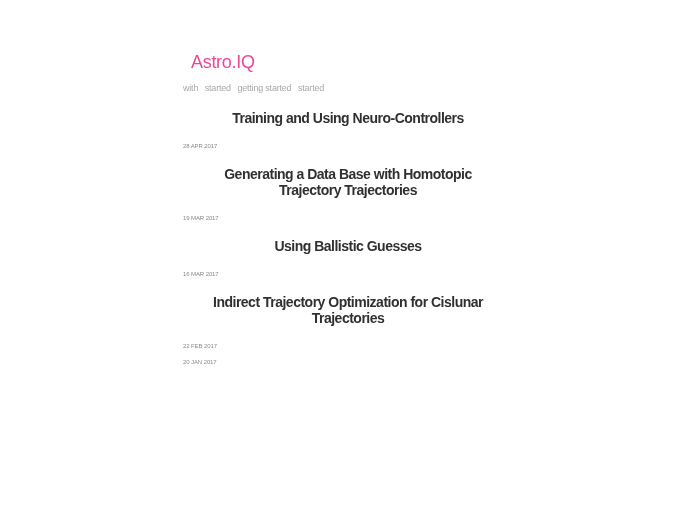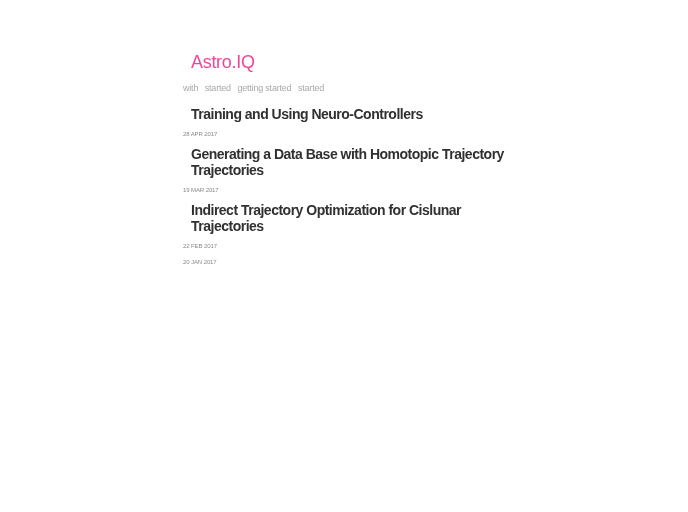--- a/index.html
+++ b/index.html
@@ -47,23 +47,24 @@
     }
     .post {
       margin-bottom: 8px;
     }
     .post-title {
       font-size: 14px;
       font-weight: bold;
       color: #303030;
       line-height: 16px;
       letter-spacing: -0.5px;
-      margin: 8px;
+      margin: 16px;
       text-decoration: none;
       display: block;
+      text-align: center;
     }
     .post-date {
       display: block;
       font-size: 6px;
       color: #8a8a8a;
       text-transform: uppercase;
       margin-top: 4px;
       line-height: 8px;
       letter-spacing: -0.1px;
     }
@@ -85,20 +86,24 @@
   <div class="posts">
     <div class="post">
       <a class="post-title">Training and Using Neuro-Controllers</a>
       <span class="post-date">28 APR 2017</span>
     </div>
     <div class="post">
       <a class="post-title">Generating a Data Base with Homotopic Trajectory Trajectories</a>
       <span class="post-date">19 MAR 2017</span>
     </div>
     <div class="post">
+      <a class="post-title">Using Ballistic Guesses</a>
+      <span class="post-date">16 MAR 2017</span>
+    </div>
+    <div class="post">
       <a class="post-title">Indirect Trajectory Optimization for Cislunar Trajectories</a>
       <span class="post-date">22 FEB 2017</span>
     </div>
     <div class="post">
       <span class="post-date">20 JAN 2017</span>
     </div>
   </div>
 </div>
 
 </body></html>

